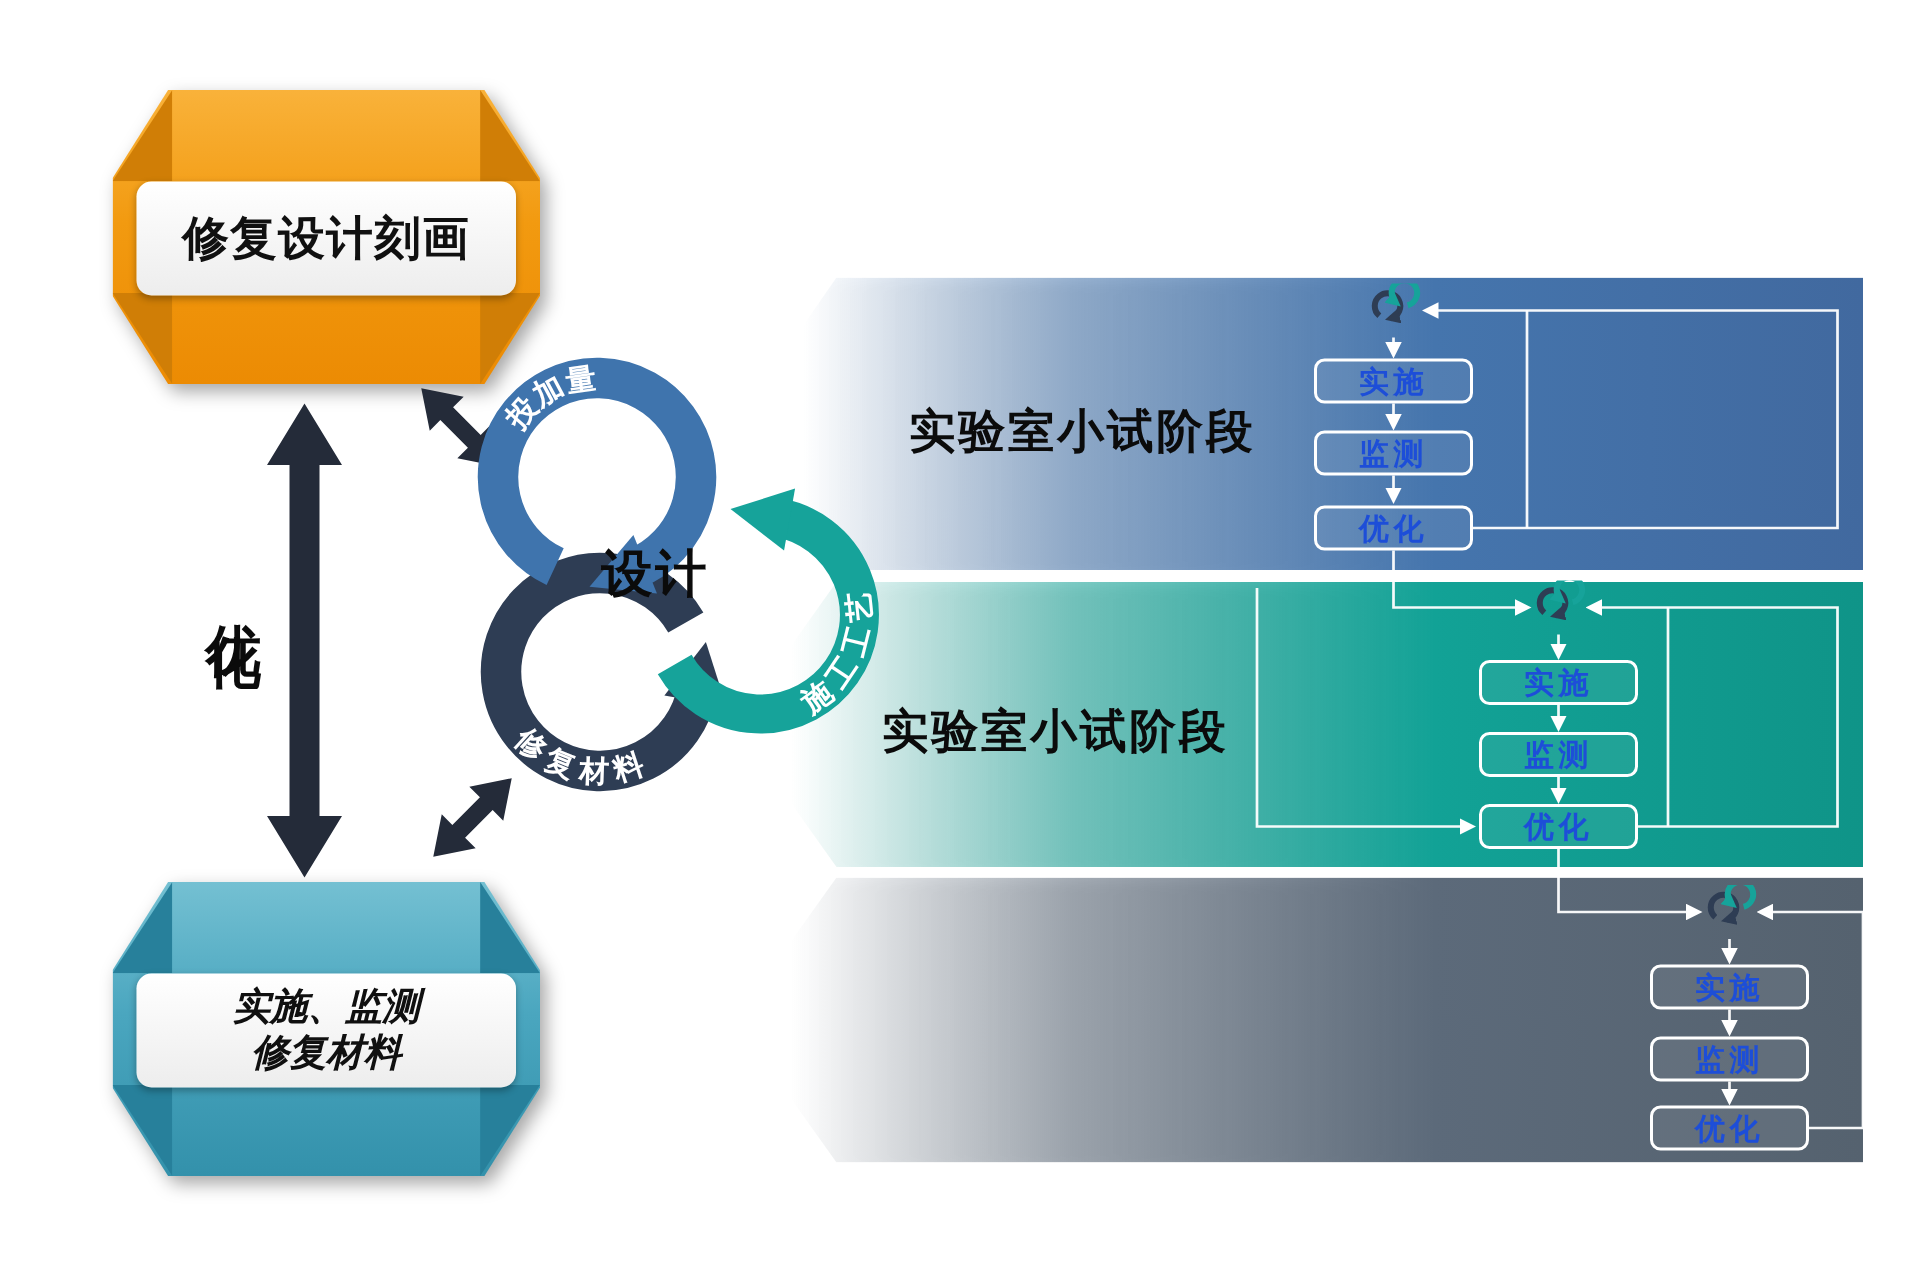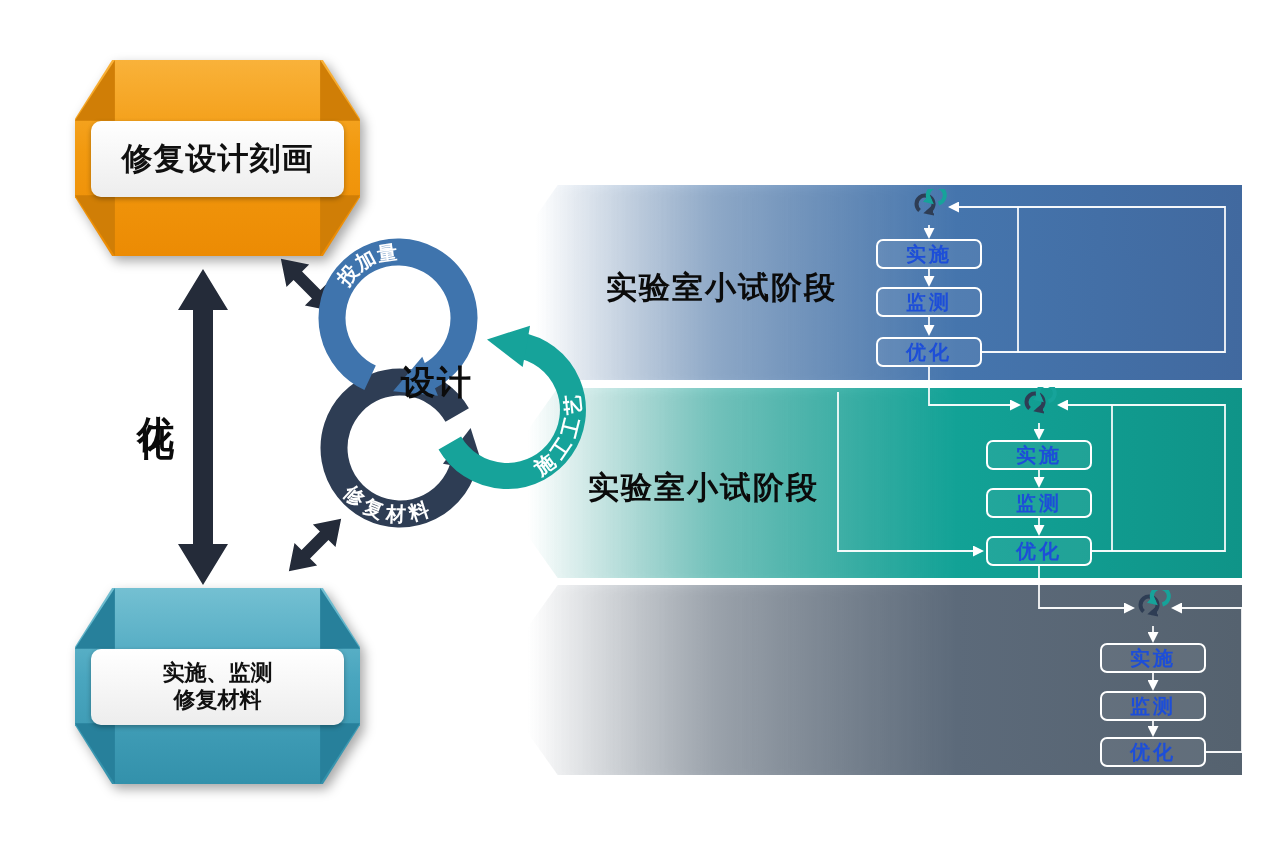--- a/index.html
+++ b/index.html
@@ -36,21 +36,21 @@
   .bevel.tl{left:0;top:0;clip-path:polygon(0 100%,100% 0,100% 100%);}
   .bevel.tr{right:0;top:0;clip-path:polygon(0 0,0 100%,100% 100%);}
   .bevel.bl{left:0;bottom:0;clip-path:polygon(0 0,100% 0,100% 100%);}
   .bevel.br{right:0;bottom:0;clip-path:polygon(0 0,100% 0,0 100%);}
   .hexlabel{position:absolute;left:5.5%;right:5.5%;top:31%;height:39%;border-radius:10px;
             background:linear-gradient(180deg,#ffffff 0%,#ededed 100%);
             box-shadow:0 2px 5px rgba(0,0,0,0.30);
             display:flex;flex-direction:column;align-items:center;justify-content:center;
             font-weight:bold;color:#101010;}
   .hex-orange .hexlabel{font-size:31px;letter-spacing:1px;}
-  .hex-teal .hexlabel{font-size:22px;line-height:1.22;}
+  .hex-teal .hexlabel{font-size:25px;line-height:1.22;font-style:italic;}
 
   .vertical-opt-label{position:absolute;left:130px;top:386px;writing-mode:vertical-rl;
         font-size:37px;font-weight:bold;color:#0b0b0b;letter-spacing:8px;}
 
   .center-design-label{position:absolute;left:401px;top:360px;font-size:34px;font-weight:bold;color:#0b0b0b;letter-spacing:2px;}
 
   .abs{position:absolute;}
   .arc-text{font-size:20px;font-weight:bold;fill:#fff;letter-spacing:3px;}
 </style>
 </head>

